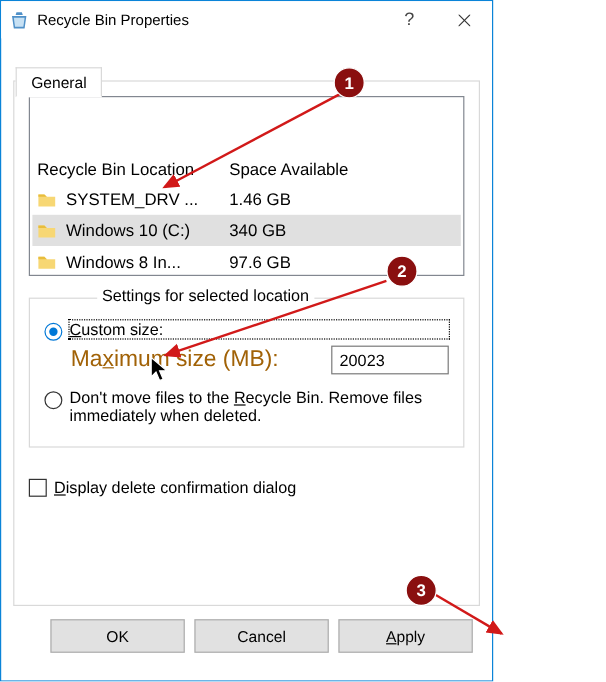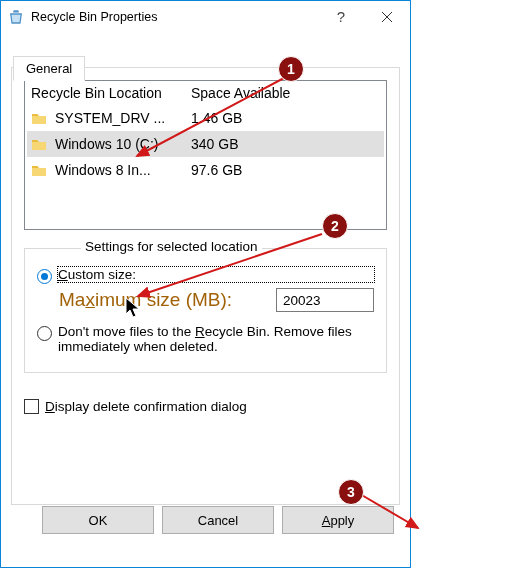--- a/index.html
+++ b/index.html
@@ -9,41 +9,41 @@
   .titlebar .icon { width: 18px; height: 18px; margin-right: 6px; display:flex; align-items:center; justify-content:center;}
   .titlebar .title { font-size: 12.5px; color: #000; }
   .tb-right { margin-left: auto; display:flex; height:100%; }
   .tb-btn { width: 46px; height: 31px; display:flex; align-items:center; justify-content:center; color:#333; font-size:12px; }
   .tb-btn svg { width:10px; height:10px; stroke:#333; }
   .client { padding: 6px 10px 10px 10px; }
   .tabstrip { height: 30px; position: relative; }
   .tab { position:absolute; top:18px; left:2px; height:25px; background:#fff; border:1px solid #d9d9d9; border-bottom:1px solid #fff; padding:0 12px; display:flex; align-items:center; font-size:13px; z-index:2; }
   .tabpanel { border:1px solid #d9d9d9; background:#fff; padding:10px 12px 16px 12px; position:relative; top:-1px; height:438px;}
   .listbox { border:1px solid #828790; margin-top:2px; height:150px; padding: 4px 2px; }
-  .listhdr { display:flex; font-size:14px; color:#000; padding:0 4px 4px 4px; }
+  .listhdr { display:flex; font-size:14px; color:#000; padding:0 4px 4px 4px;margin-top:48px; }
   .listhdr .col1 { width:160px; }
   .listhdr .col2 { flex:1; }
   .row { display:flex; align-items:center; height:26px; padding:0 4px; font-size:14px; }
   .row.sel { background:#e0e0e0; }
   .row .ficon { width:18px; margin-right:6px; display:flex; }
   .row .c1 { width:136px; white-space:nowrap; overflow:hidden; }
   .row .c2 { flex:1; }
   .groupbox { border:1px solid #d9d9d9; margin-top:18px; position:relative; padding:14px 12px 14px 12px; }
   .groupbox .legend { position:absolute; top:-10px; left:8px; background:#fff; padding:0 4px; font-size:13.5px;margin-left:48px; }
   .opt { display:flex; align-items:flex-start; margin:4px 0; font-size:13.5px; }
   .radio { width:15px; height:15px; border:1px solid #333; border-radius:50%; margin-right:6px; margin-top:2px; position:relative; flex:none;}
   .radio.checked { border-color:#0078d7; }
   .radio.checked::after { content:""; position:absolute; width:7px; height:7px; background:#0078d7; border-radius:50%; top:3px; left:3px; }
   .opttxt { flex:1; }
   .subrow { display:flex; align-items:center; margin-left:22px; margin-top:2px; }
   .sublabel { font-size:19px; color:#a16207; width:200px;}
   .subinput { width:98px; height:24px; border:1px solid #7a7a7a; font-size:13.5px; padding:2px 6px; text-align:left; margin-left:20px;}
   .checkrow { display:flex; align-items:center; margin-top:26px; font-size:13.5px;}
   .checkbox { width:15px; height:15px; border:1px solid #333; margin-right:6px; flex:none;}
-  .btnrow { display:flex; justify-content:flex-end; gap:8px; padding-right:6px;}
+  .btnrow { display:flex; justify-content:flex-end; gap:8px; margin-top:10px; padding-right:6px;}
   .btn { width:112px; height:28px; border:1px solid #adadad; background:#e1e1e1; font-size:13px; display:flex; align-items:center; justify-content:center;}
   u { text-decoration: underline; }
   .dotted { outline:1px dotted #000; outline-offset:0; }
   .annot { position:absolute; z-index:20; pointer-events:none; }
   .badge { width:26px; height:26px; border-radius:50%; background:#8a0f0f; border:1px solid #fff; display:flex; align-items:center; justify-content:center; color:#fff; font-size:14px; font-weight:bold; position:absolute; pointer-events:none; z-index:21;}
   .cursor { position:absolute; z-index:22; pointer-events:none; }
 </style>
 </head>
 <body>
 

